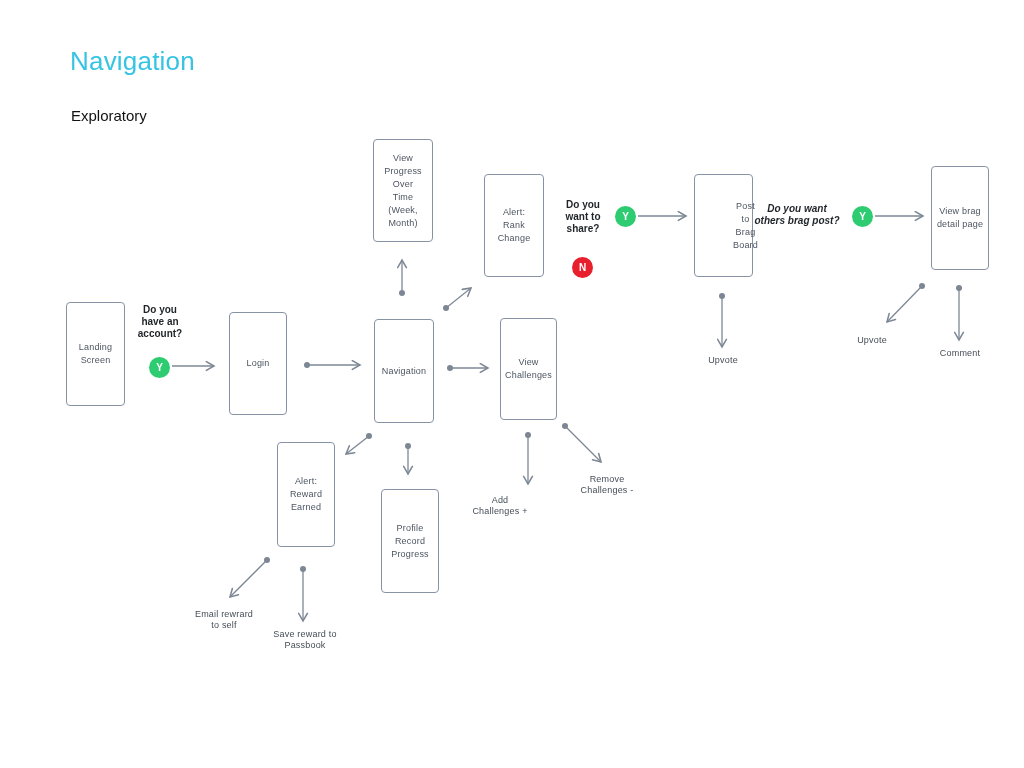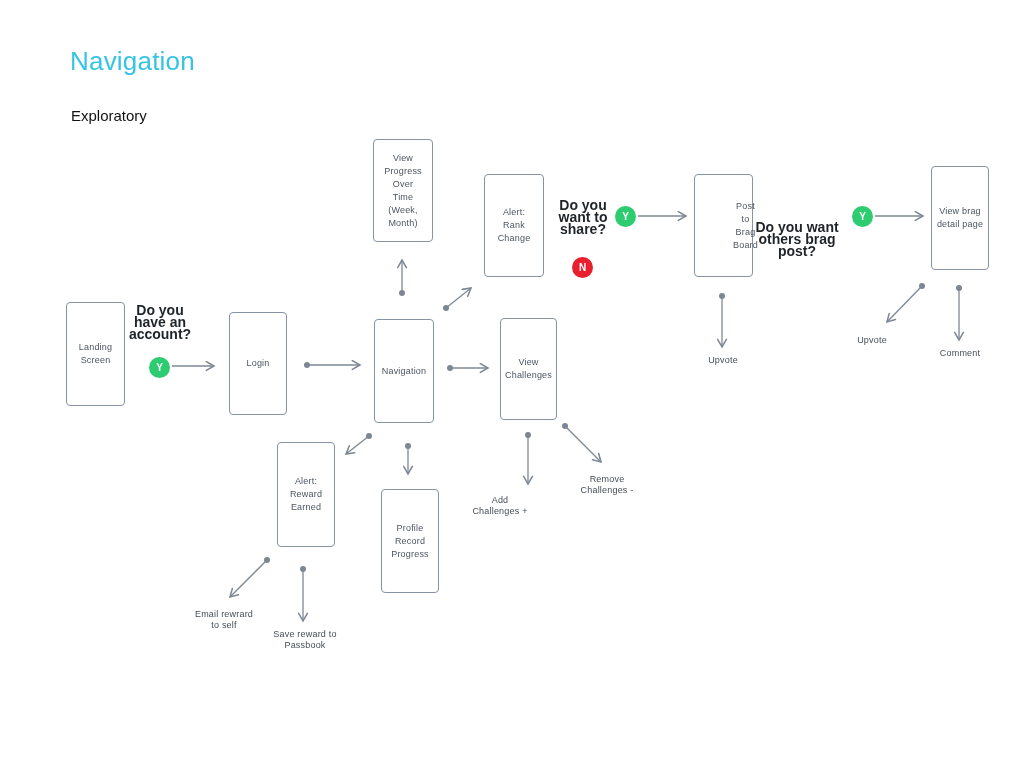--- a/index.html
+++ b/index.html
@@ -45,21 +45,21 @@
     line-height: 13px;
     color: #4C5560;
     white-space: pre-line;
     letter-spacing: 0.2px;
     box-sizing: border-box;
   }
   .qlabel {
     position: absolute;
     text-align: center;
     font-weight: bold;
-    font-size: 14px;
+    font-size: 10px;
     line-height: 12px;
     color: #1F2428;
     white-space: pre-line;
   }
   .elabel {
     position: absolute;
     text-align: center;
     font-size: 9px;
     line-height: 11px;
     color: #454E57;
@@ -149,21 +149,21 @@
   <div class="node" style="left:381px; top:489px; width:58px; height:104px;">Profile
 Record
 Progress</div>
 
   <div class="qlabel" style="left:122px; top:304px; width:76px;">Do you
 have an
 account?</div>
   <div class="qlabel" style="left:550px; top:199px; width:66px;">Do you
 want to
 share?</div>
-  <div class="qlabel" style="left:743px; top:221px; width:108px;">Do you want
+  <div class="qlabel" style="left:743px; top:203px; width:108px;font-style:italic;">Do you want
 others brag post?</div>
 
   <div class="yn yes" style="left:149px; top:357px;">Y</div>
   <div class="yn yes" style="left:615px; top:206px;">Y</div>
   <div class="yn no" style="left:572px; top:257px;">N</div>
   <div class="yn yes" style="left:852px; top:206px;">Y</div>
 
   <div class="elabel" style="left:693px; top:355px; width:60px;">Upvote</div>
   <div class="elabel" style="left:842px; top:335px; width:60px;">Upvote</div>
   <div class="elabel" style="left:929px; top:348px; width:62px;">Comment</div>

